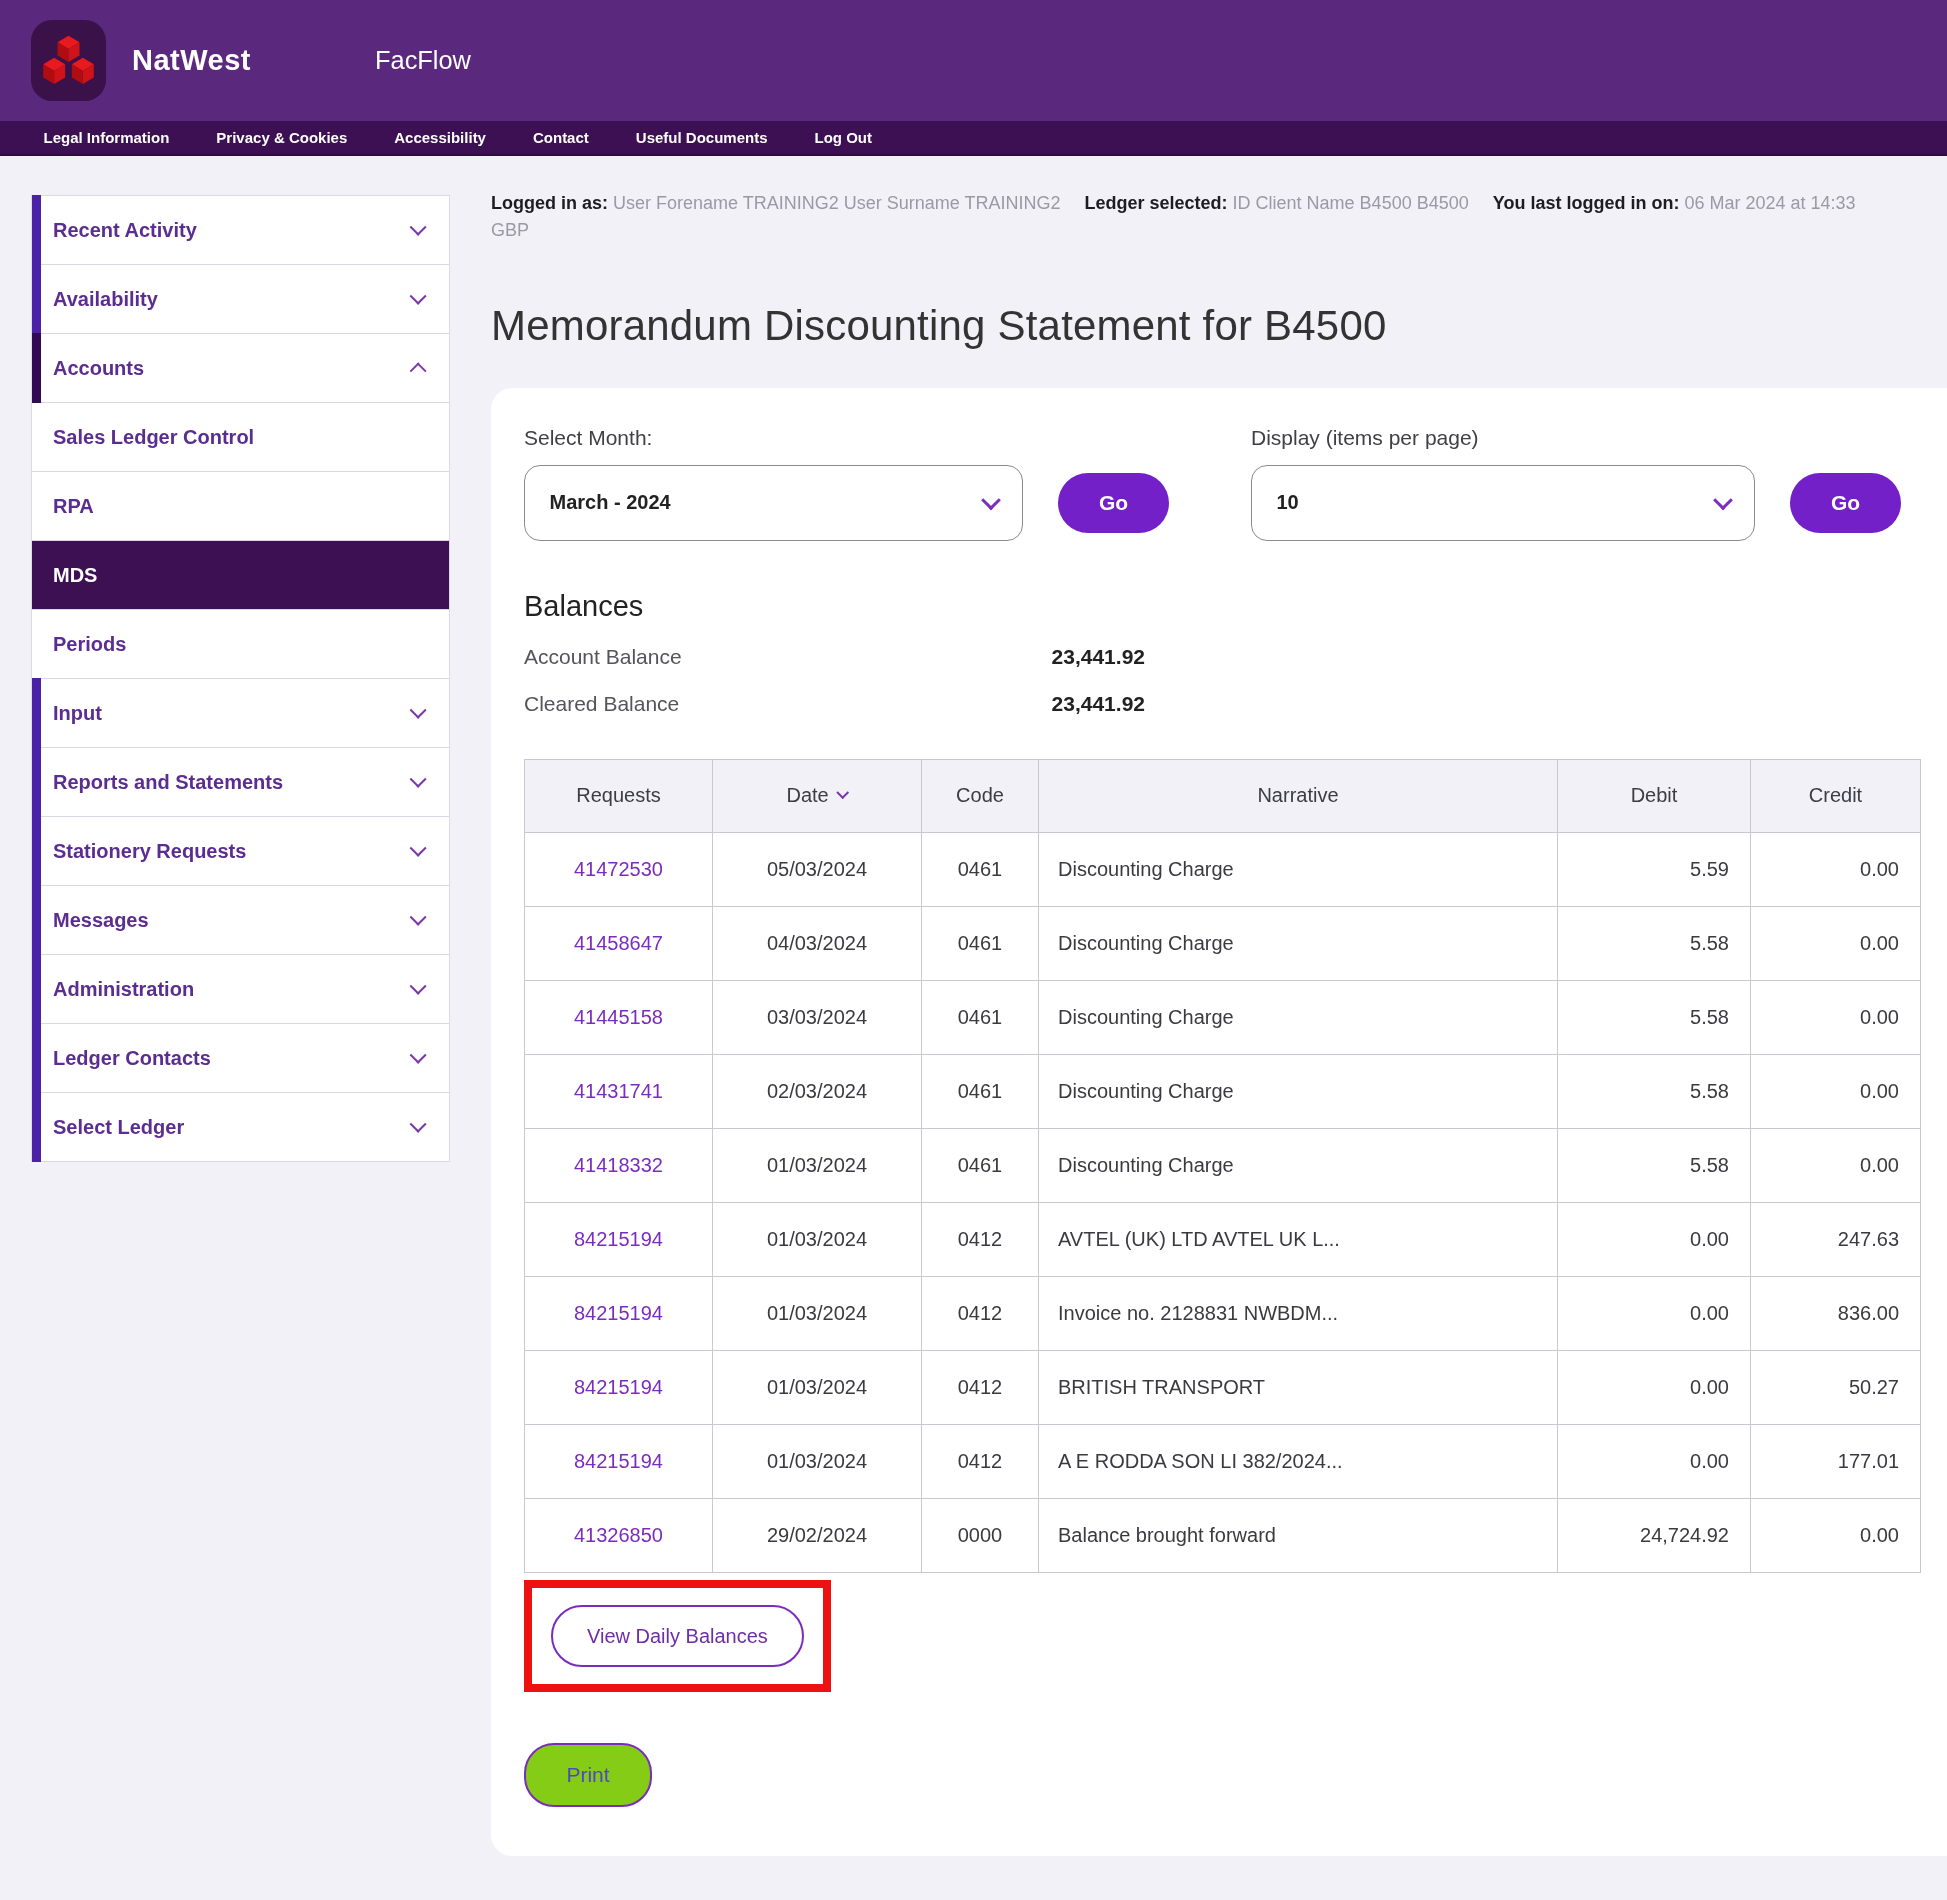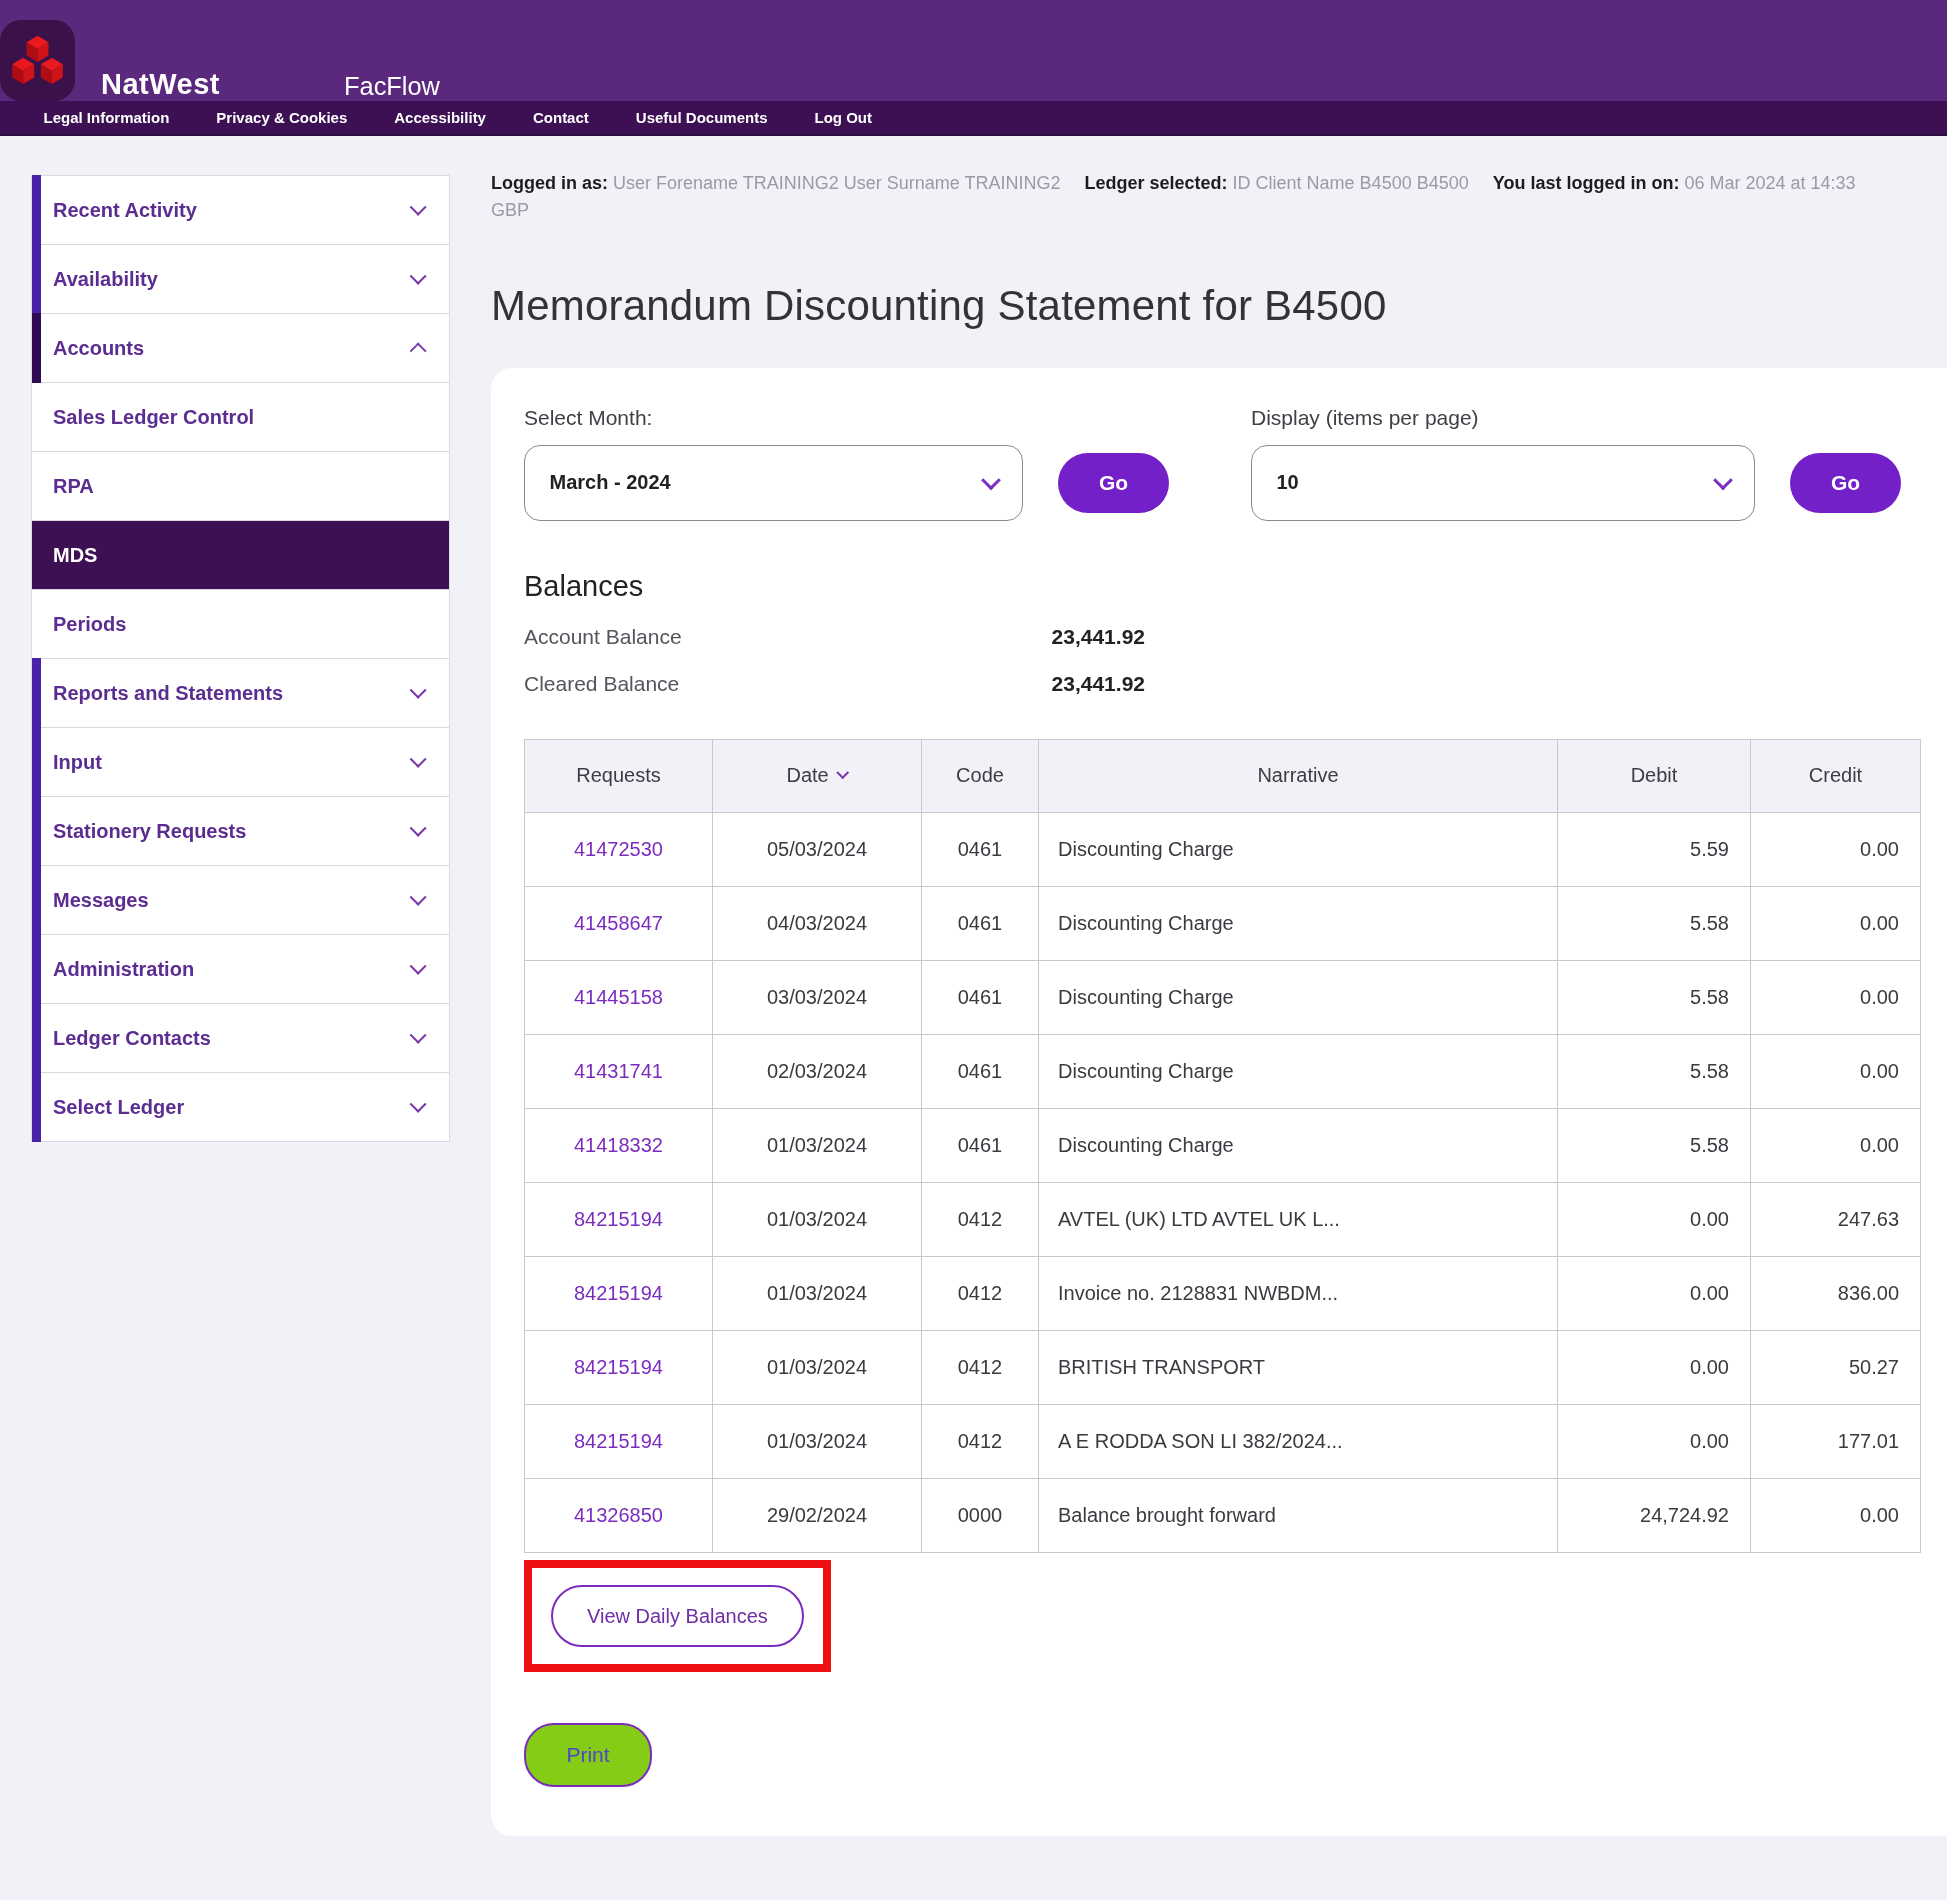--- a/index.html
+++ b/index.html
@@ -1,20 +1,20 @@
 <!DOCTYPE html>
 <html style="--brand-purple: #5a287d; --nav-purple: #3c1053; --accent-purple: #7320c8; --link-purple: #6f2da8; --sidebar-text: #5b2d90; --selected-bg: #3c1053; --highlight-red: #ee1111;font-size:15px"><head>
 <meta charset="utf-8">
 <style>
   * { margin:0; padding:0; box-sizing:border-box; }
   html,body { width:1947px; height:1900px; overflow:hidden; }
   body { background:#f2f1f8; font-family:"Liberation Sans", sans-serif; }
 
   
-  .appbar { height:101px; background:var(--brand-purple,#5a287d); display:flex; align-items:flex-end; }
+  .appbar { height:121px; background:var(--brand-purple,#5a287d); display:flex; align-items:center; padding-left:31px; }
   .logo-tile { width:75px; height:81px; background:#3a1148; border-radius:21px; display:flex; align-items:center; justify-content:center; cursor:pointer; }
   .brand-name { color:#fff; font-size:29px; font-weight:700; margin-left:26px; letter-spacing:0.5px; }
   .app-name { color:#fff; font-size:25.4px; font-weight:500; margin-left:124px; }
 
   
   .topnav { height:35px; background:var(--nav-purple,#3c1053); display:flex; align-items:center; padding-left:23.5px; border-bottom:2.8px solid #2d0c40; }
   .topnav a { color:#fff; font-size:15px; font-weight:700; text-decoration:none; margin-right:27px; white-space:nowrap;padding-left:20px; }
 
   
   .content-row { display:flex; align-items:flex-start; }
@@ -130,25 +130,25 @@
     </div>
       <div class="sb-item selected">
       <span class="label">MDS</span>
 
     </div>
       <div class="sb-item">
       <span class="label">Periods</span>
 
     </div>
       <div class="sb-item bar">
+      <span class="label">Input</span>
+      <span class="chev"></span>
+    </div>
+      <div class="sb-item bar">
       <span class="label">Reports and Statements</span>
-      <span class="chev"></span>
-    </div>
-      <div class="sb-item bar">
-      <span class="label">Input</span>
       <span class="chev"></span>
     </div>
       <div class="sb-item bar">
       <span class="label">Stationery Requests</span>
       <span class="chev"></span>
     </div>
       <div class="sb-item bar">
       <span class="label">Messages</span>
       <span class="chev"></span>
     </div>

